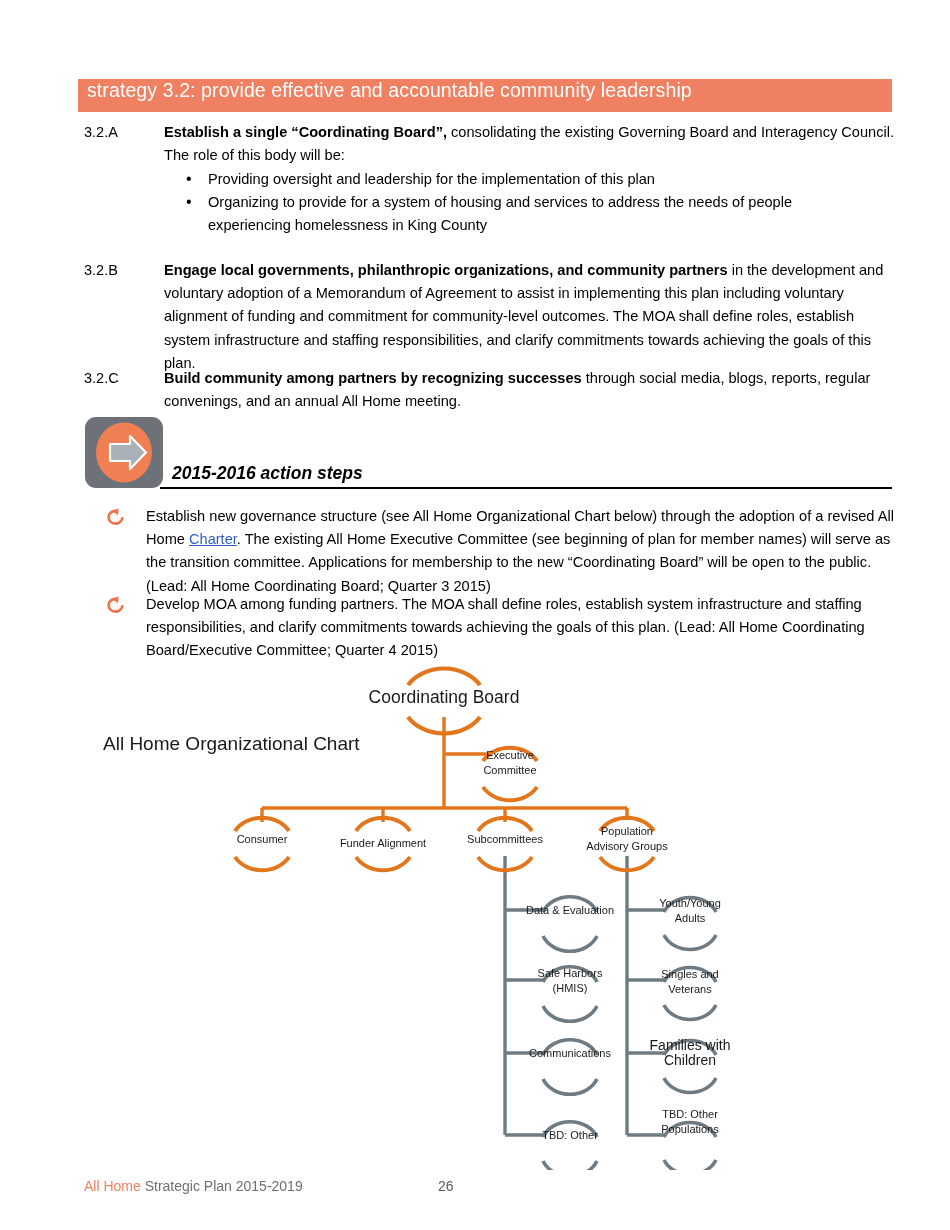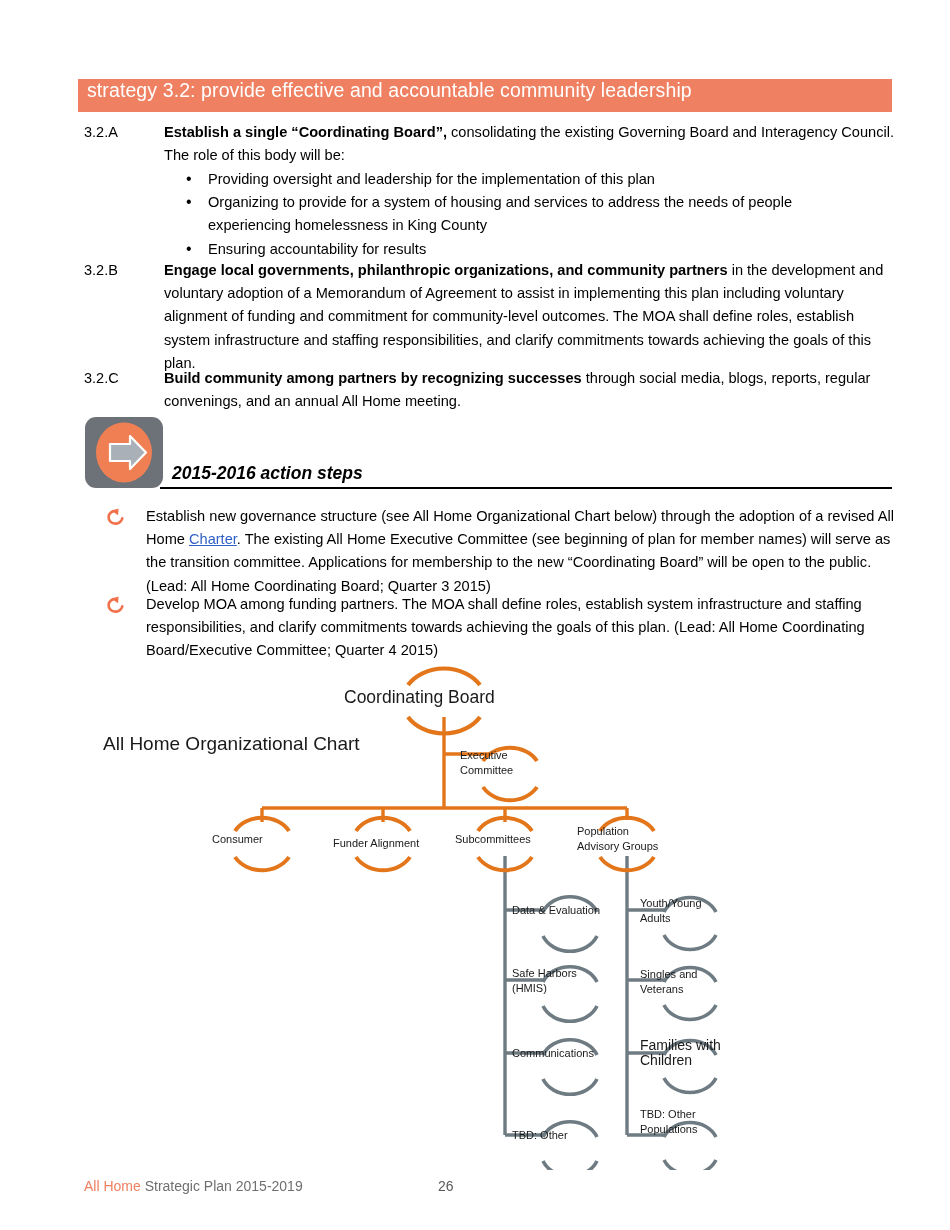--- a/index.html
+++ b/index.html
@@ -141,20 +141,21 @@
   .org-title {
     position: absolute;
     left: 103px;
     top: 733px;
     font-size: 19px;
     white-space: nowrap;
     color: #1a1a1a;
   }
   .node-label {
     position: absolute;
+    text-align: center;
     color: #1a1a1a;
     line-height: 14.5px;
     white-space: pre-line;
   }
 
   
   .footer {
     position: absolute;
     left: 84px;
     top: 1178px;
@@ -182,21 +183,20 @@
   <div class="para" style="left:84px; top:121px; width:810px;">
     <div class="para-num">3.2.A</div>
     <div class="para-body">
       <span class="b">Establish a single “Coordinating Board”,</span><span> consolidating the existing Governing Board and Interagency Council. The role of this body will be:</span>
     </div>
   </div>
 
   <ul class="disc-list" style="left:180px; top:168px; width:700px;">
     <li class="disc-item">Providing oversight and leadership for the implementation of this plan</li>
     <li class="disc-item" style="width:650px;">Organizing to provide for a system of housing and services to address the needs of people experiencing homelessness in King County</li>
-    <li class="disc-item">Ensuring accountability for results</li>
   </ul>
 
   <div class="para" style="left:84px; top:259px; width:800px;">
     <div class="para-num">3.2.B</div>
     <div class="para-body">
       <span class="b">Engage local governments, philanthropic organizations, and community partners</span><span> in the development and voluntary adoption of a Memorandum of Agreement to assist in implementing this plan including voluntary alignment of funding and commitment for community-level outcomes. The MOA shall define roles, establish system infrastructure and staffing responsibilities, and clarify commitments towards achieving the goals of this plan.</span>
     </div>
   </div>
 
   <div class="para" style="left:84px; top:367px; width:810px;">

